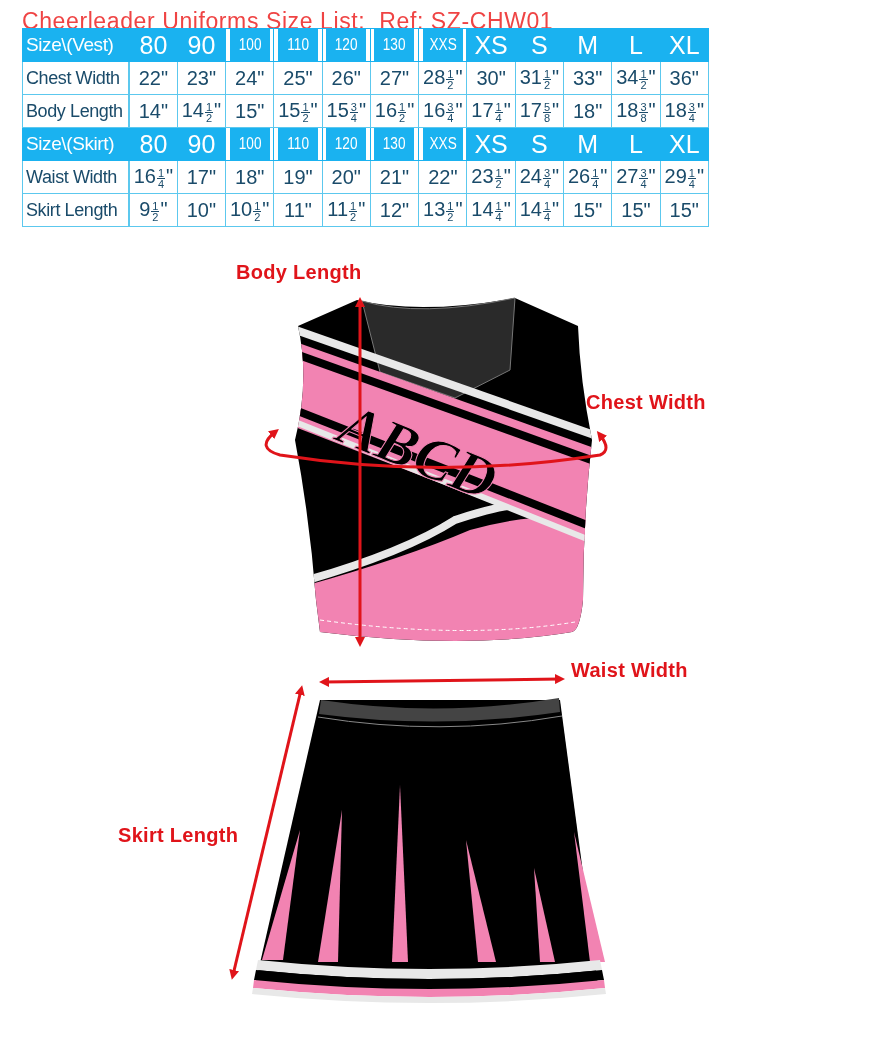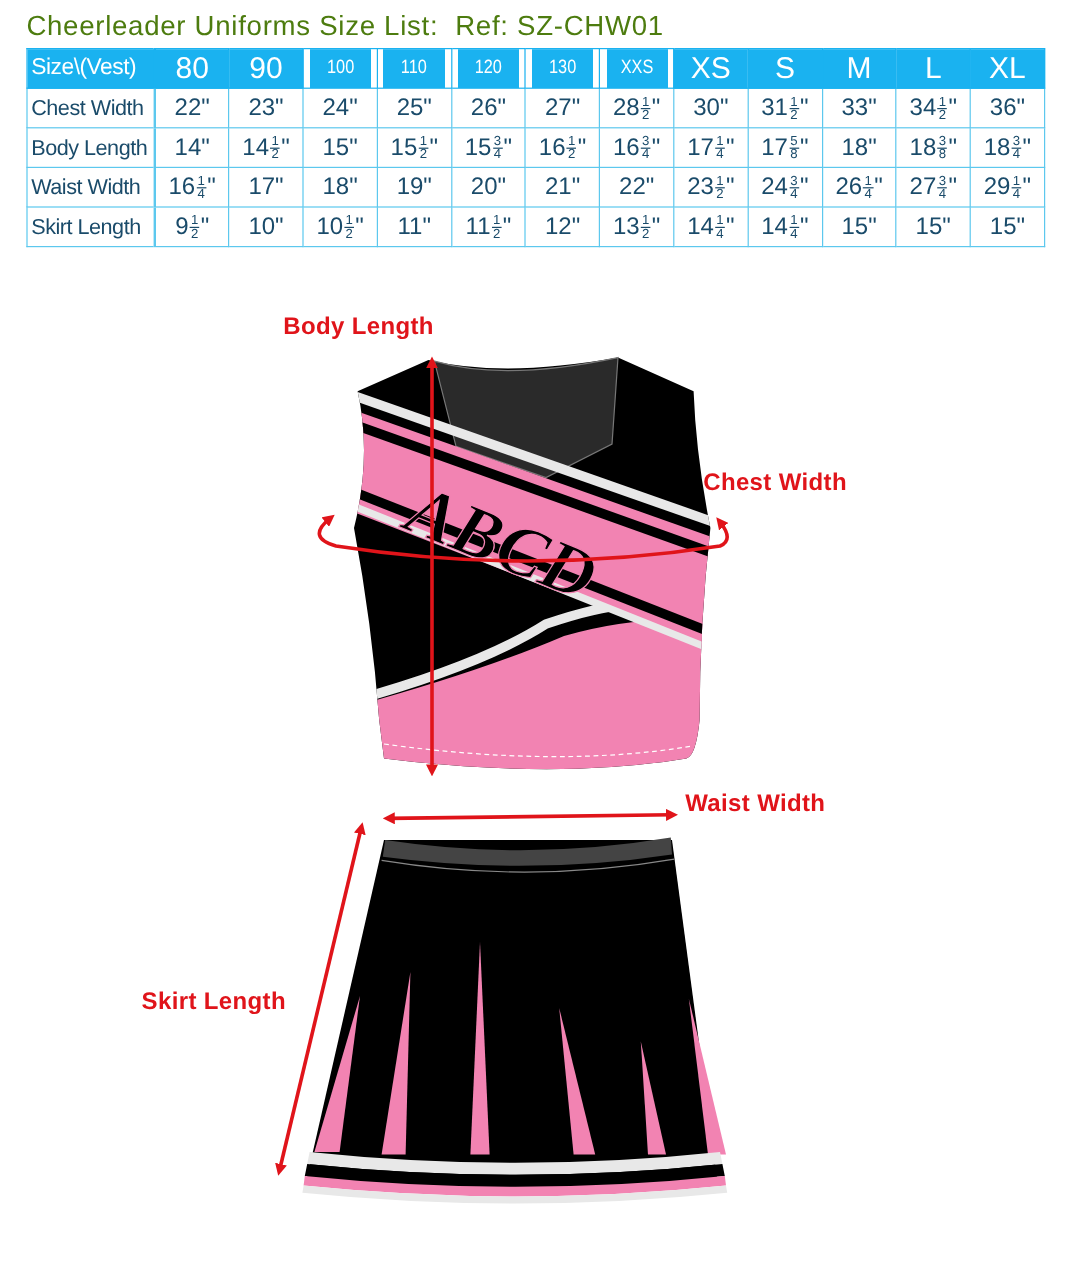--- a/index.html
+++ b/index.html
@@ -1,19 +1,19 @@
 <!DOCTYPE html>
 <html><head>
 <meta charset="utf-8">
 <style>
   html, body { margin:0; padding:0; background:#ffffff; }
   body { width:888px; height:1064px; position:relative; overflow:hidden; font-family:"Liberation Sans", sans-serif; }
-  .title { position:absolute; left:22px; top:8px; font-size:23px; color:#4d7c0f; letter-spacing:0.6px; white-space:nowrap; }
+  .title { position:absolute; left:22px; top:8px; font-size:23px; color:#ef4444; letter-spacing:0.6px; white-space:nowrap; }
   .title span { margin-right:14px; }
-  table.size { position:absolute; left:22px; top:40px; width:849px; border-collapse:collapse; table-layout:fixed;border-radius:27px; }
+  table.size { position:absolute; left:22px; top:28px; width:687px; border-collapse:collapse; table-layout:fixed;border-radius:27px; }
   table.size td { border:1px solid #5cc8ee; height:32px; padding:0; text-align:center; vertical-align:middle; color:#1a4b6a; font-size:20px; white-space:nowrap; }
   table.size td.lbl { width:102px; font-size:18px; text-align:left; padding-left:3px; letter-spacing:-0.4px; border-right:2px solid #5cc8ee; }
   table.size tr.hdr td { background:#1ab2f0; color:#ffffff; border-color:#1ab2f0; font-size:25px; }
   table.size tr.hdr td.lbl { font-size:19px; border-right-color:#1ab2f0; }
   table.size tr.hdr td.num { font-size:16px; transform:scaleX(0.85); }
   .frac { display:inline-flex; flex-direction:column; vertical-align:middle; font-size:11px; line-height:10px; margin:0 1px; }
   .frac .n { border-bottom:1px solid #1a4b6a; padding:0 1px; }
   .lab { position:absolute; color:#e0141a; font-size:20px; font-weight:bold; letter-spacing:0.3px; white-space:nowrap; }
   svg.art { position:absolute; left:0; top:0; }
 </style>
@@ -100,20 +100,35 @@
         <td>18"</td>
         <td>18<span class="frac">
             <span class="n">3</span>
             <span>8</span>
           </span>"</td>
         <td>18<span class="frac">
             <span class="n">3</span>
             <span>4</span>
           </span>"</td>
       </tr>
+      <tr class="hdr">
+        <td class="lbl">Size\(Skirt)</td>
+        <td>80</td>
+        <td>90</td>
+        <td class="num">100</td>
+        <td class="num">110</td>
+        <td class="num">120</td>
+        <td class="num">130</td>
+        <td class="num">XXS</td>
+        <td>XS</td>
+        <td>S</td>
+        <td>M</td>
+        <td>L</td>
+        <td>XL</td>
+      </tr>
       <tr>
         <td class="lbl">Waist Width</td>
         <td>16<span class="frac">
             <span class="n">1</span>
             <span>4</span>
           </span>"</td>
         <td>17"</td>
         <td>18"</td>
         <td>19"</td>
         <td>20"</td>

